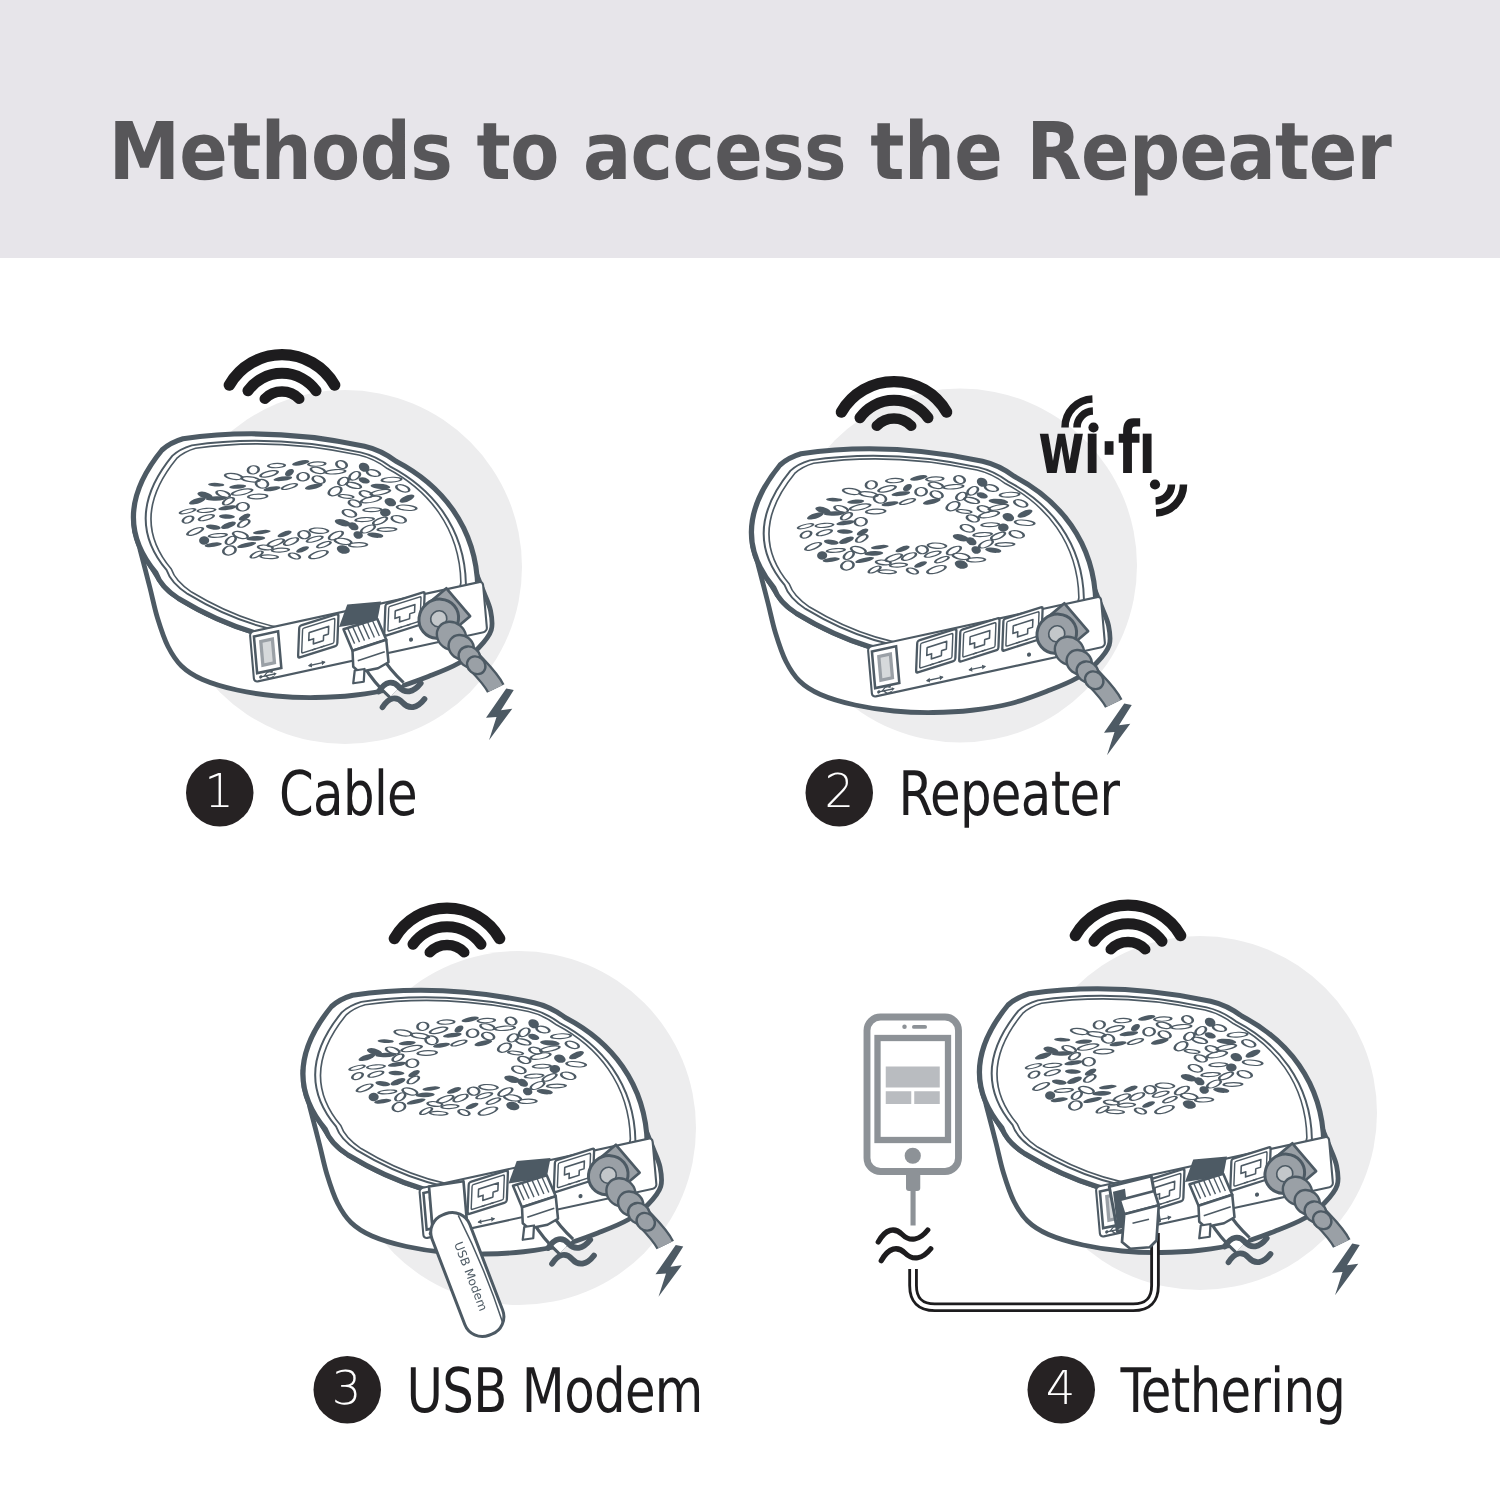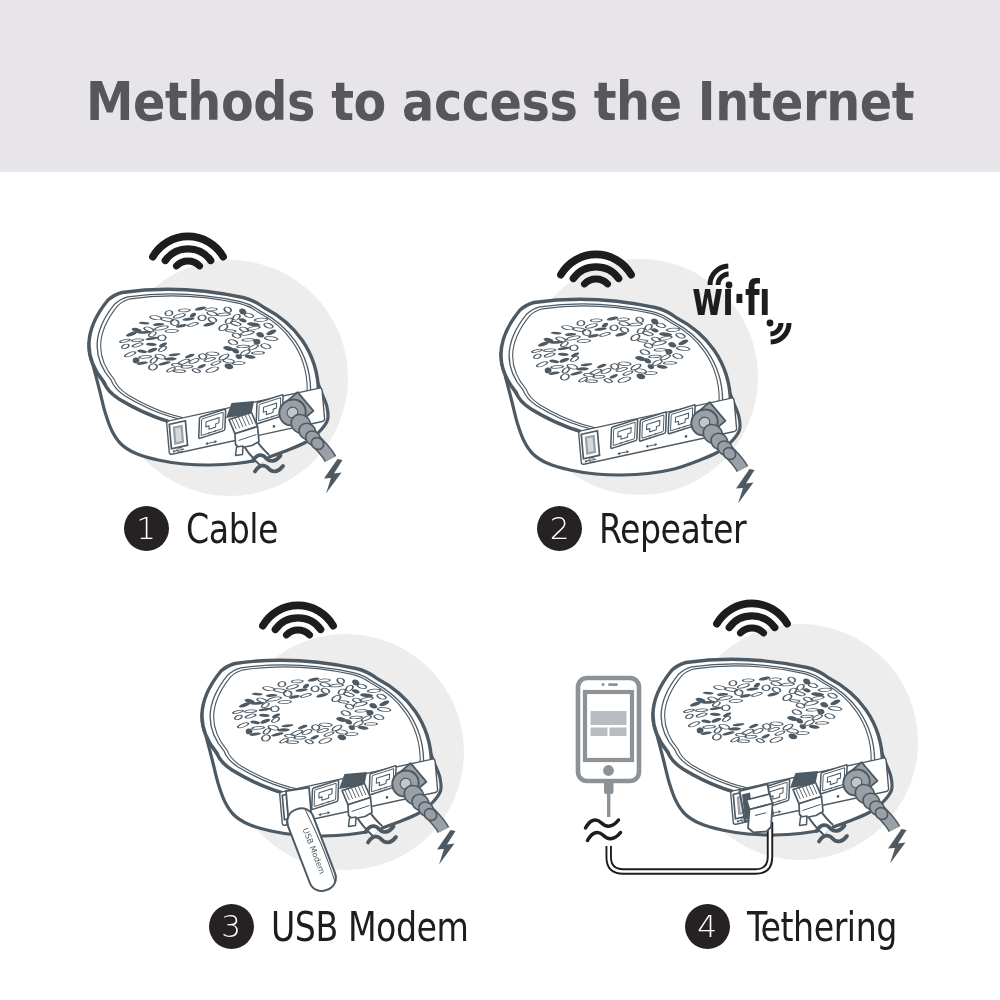--- a/index.html
+++ b/index.html
@@ -312,21 +312,21 @@
 <g>
   <path d="M739.5,791 L767.5,784 L773,814 L745,821 Z" fill="#fff" stroke="#4d5a64" stroke-width="2" stroke-linejoin="round"></path>
   <path d="M742,794.5 L750,792.5 L753,817.5 L745,819.5 Z" fill="#4d5a64"></path>
   <path d="M746.5,800 L769.5,794 L772.5,803.5 L749.5,809.5 Z" fill="#fff" stroke="#4d5a64" stroke-width="1.8" stroke-linejoin="round"></path>
   <path d="M749.5,809.5 L772.5,803.5 L771,827 L766.5,831.5 L753.5,832.5 L748,828 Z" fill="#fff" stroke="#4d5a64" stroke-width="1.8" stroke-linejoin="round"></path>
   <path d="M755,815.5 L766,812.8" stroke="#4d5a64" stroke-width="1.1"></path>
 </g>
 </g>
 </svg>
   <header class="banner">
-    <h1>Methods to access the Internet</h1>
+    <h1>Methods to access the Repeater</h1>
   </header>
   <div class="caption" style="left:123.5px;top:505.5px;">
   <span class="badge">
         <span>1</span>
       </span>
   <span class="cap-label">Cable</span>
 </div>
 <div class="caption" style="left:537px;top:505.5px;">
   <span class="badge">
         <span>2</span>

